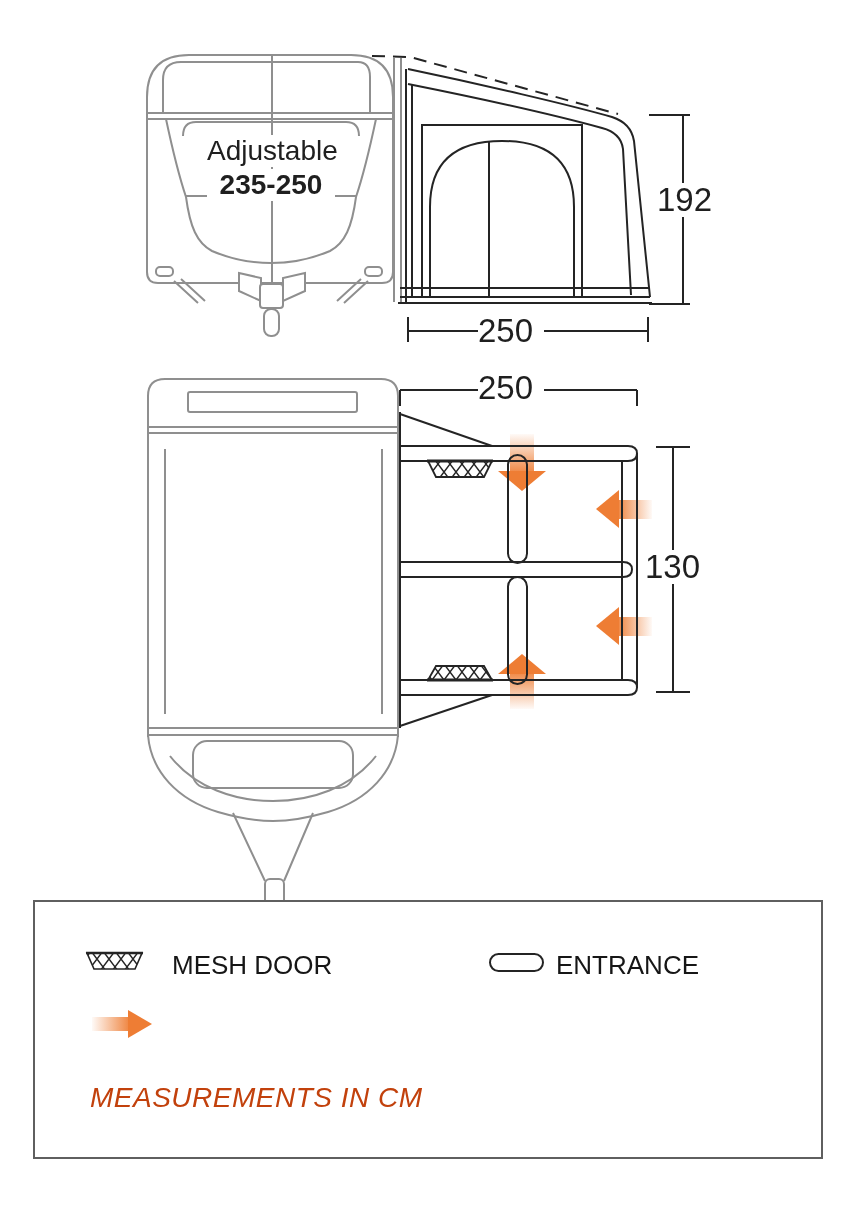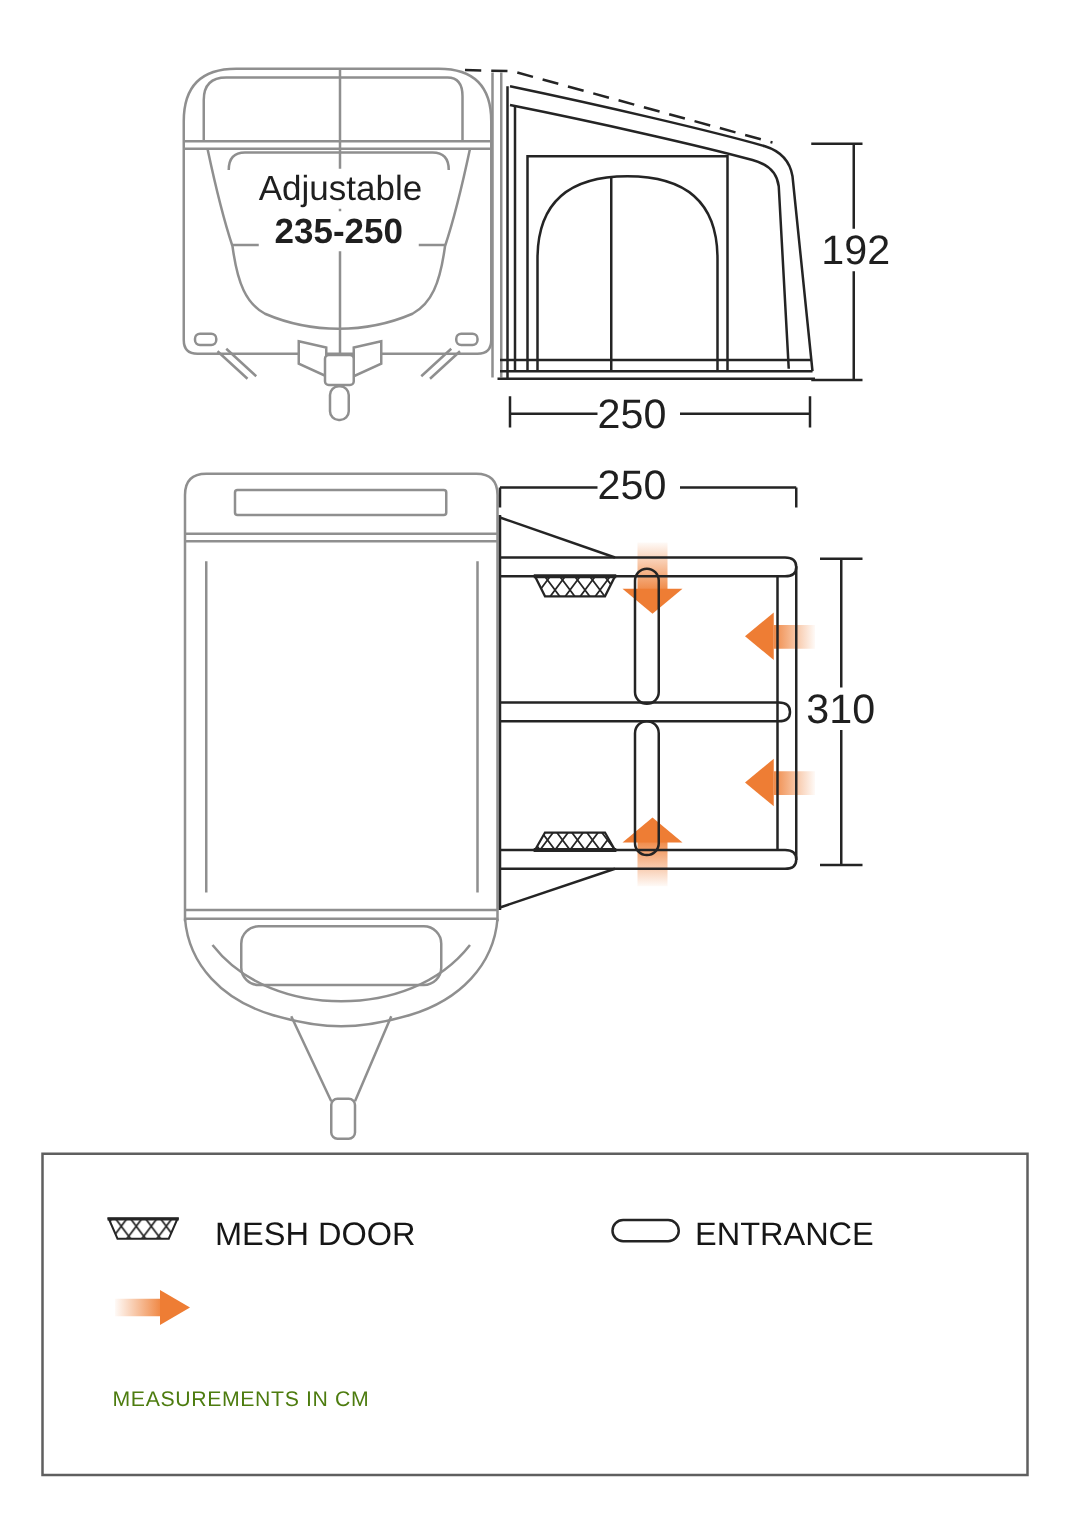--- a/index.html
+++ b/index.html
@@ -10,35 +10,35 @@
   #lineart{position:absolute;left:0;top:0;}
   .dim-label{
     position:absolute;background:#ffffff;text-align:left;
     font-size:33px;color:#1f1f1f;height:34px;line-height:34px;white-space:nowrap;
   }
   .caravan-label{
     position:absolute;background:#ffffff;text-align:center;
     font-size:28px;color:#1f1f1f;height:32px;line-height:32px;white-space:nowrap;
   }
   #legend-box{
-    position:absolute;left:33px;top:922px;width:790px;height:259px;
+    position:absolute;left:33px;top:900px;width:790px;height:259px;
     border:2px solid #5f5f5f;background:#ffffff;box-sizing:border-box;padding-left:41px;
   }
   .legend-label{
     position:absolute;font-size:26px;color:#161616;height:30px;line-height:30px;
     white-space:nowrap;letter-spacing:0px;
   }
   .legend-icon{position:absolute;}
   #airbeam-chip{
     position:absolute;width:51px;height:15px;border:2px solid #242424;border-radius:10px;
     background:#ffffff;
   }
   #legend-note{
-    position:absolute;left:55px;top:182px;font-size:17px;color:#4d7c0f;
-    height:28px;line-height:28px;white-space:nowrap;letter-spacing:0.5px;
+    position:absolute;left:55px;top:182px;font-size:28px;color:#c2410c;
+    height:28px;line-height:28px;white-space:nowrap;letter-spacing:0.5px;font-style:italic;
   }
 </style>
 </head>
 <body>
 
 <div id="canvas">
 
   <svg id="lineart" width="860" height="920" viewBox="0 0 860 920">
     <defs>
       <pattern id="meshPat" width="12" height="16" patternUnits="userSpaceOnUse">
@@ -164,21 +164,21 @@
       <path d="M656,447 H690 M656,692 H690 M673,447 V692"></path>
     </g>
   </svg>
 
   <div class="caravan-label" style="left:207px;top:135px;width:128px;">Adjustable</div>
   <div class="caravan-label" style="left:211px;top:169px;width:120px;font-weight:bold;">235-250</div>
 
   <div class="dim-label" style="left:657px;top:183px;width:60px;">192</div>
   <div class="dim-label" style="left:478px;top:314px;width:66px;">250</div>
   <div class="dim-label" style="left:478px;top:371px;width:66px;">250</div>
-  <div class="dim-label" style="left:645px;top:550px;width:66px;">310</div>
+  <div class="dim-label" style="left:645px;top:550px;width:66px;">130</div>
 
   <div id="legend-box">
 
     <svg class="legend-icon" style="left:50px;top:49px;" width="64" height="22" viewBox="0 0 64 22">
       <defs>
         <pattern id="meshPatL" width="12" height="16" patternUnits="userSpaceOnUse">
           <path d="M6,0 L12,8 L6,16 L0,8 Z" fill="none" stroke="#242424" stroke-width="1.4"></path>
         </pattern>
       </defs>
       <path d="M2,2 L57,2 L50,18 L9,18 Z" fill="url(#meshPatL)" stroke="#242424" stroke-width="1.6"></path>

